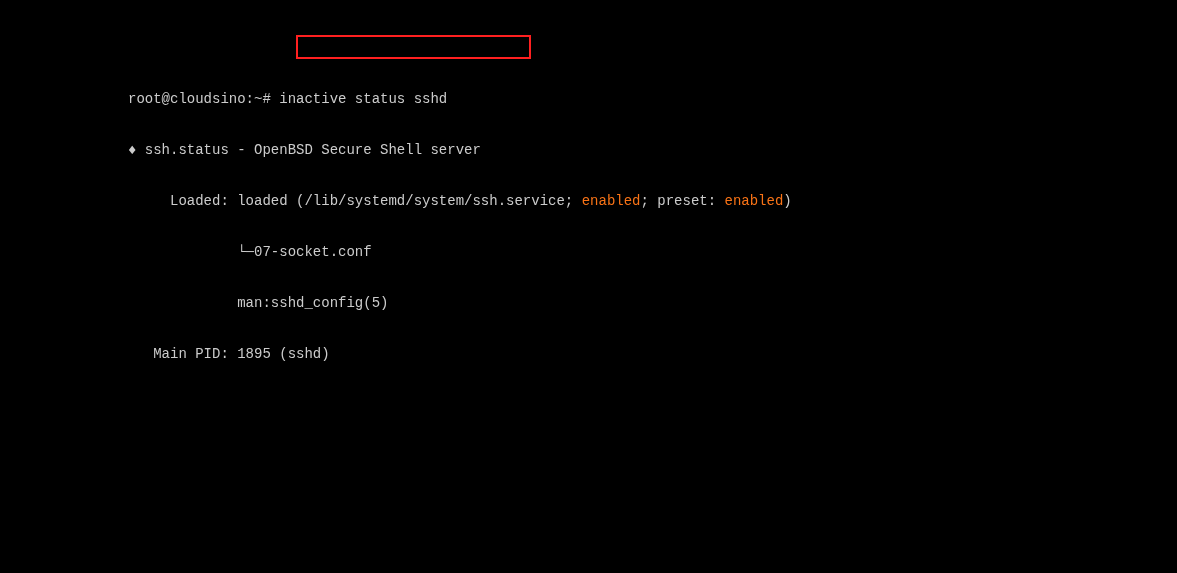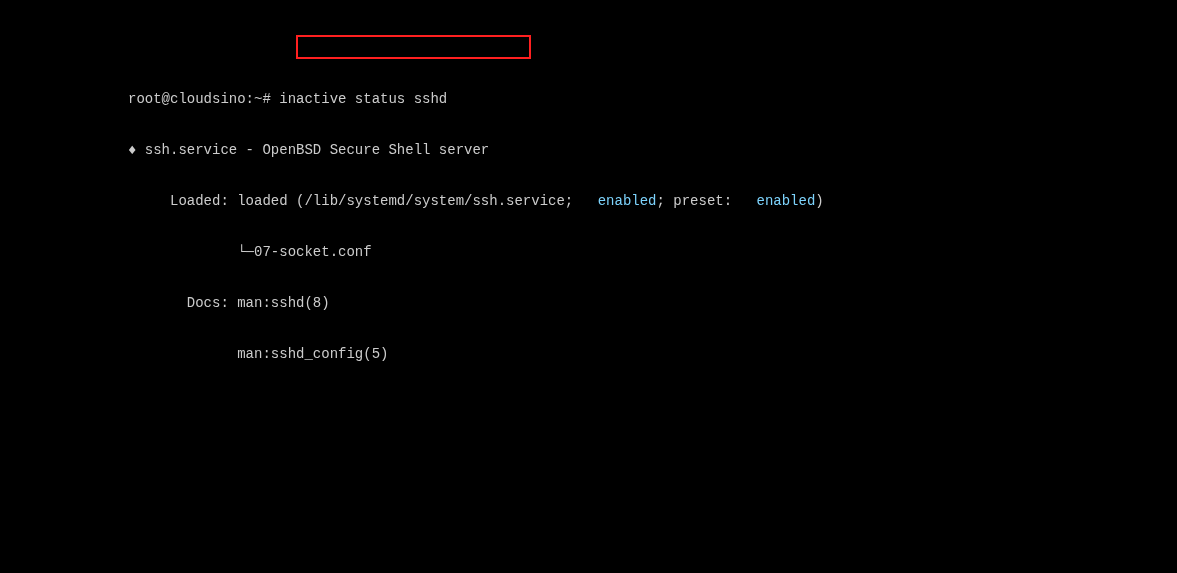--- a/index.html
+++ b/index.html
@@ -27,34 +27,34 @@
     }
     .highlight-box {
       position: absolute;
       border: 2px solid #ff2020;
       top: -5px;
       left: 168px;
       width: 235px;
       height: 24px;
       pointer-events: none;
     }
-    .green { color: #7dd3fc; margin-left: 16px; }
+    .green { color: #f97316; }
     .bullet-green { color: #00ff00; }
   </style>
 </head>
 <body>
 
 <div class="term">
   <div class="highlight-box"></div>
   <span class="line"><span>root@cloudsino:~# </span><span>inactive status sshd</span></span>
-  <span class="line">♦ ssh.service - OpenBSD Secure Shell server</span>
+  <span class="line">♦ ssh.status - OpenBSD Secure Shell server</span>
   <span class="line"><span>     Loaded: </span><span>loaded (/lib/systemd/system/ssh.service; </span><span class="green">enabled</span><span>; preset: </span><span class="green">enabled</span><span>)</span></span>
   <span class="line">             └─07-socket.conf</span>
-  <span class="line">       Docs: man:sshd(8)</span>
   <span class="line">             man:sshd_config(5)</span>
+  <span class="line">   Main PID: 1895 (sshd)</span>
   
   
   
   
   
   
   
   
   
   

